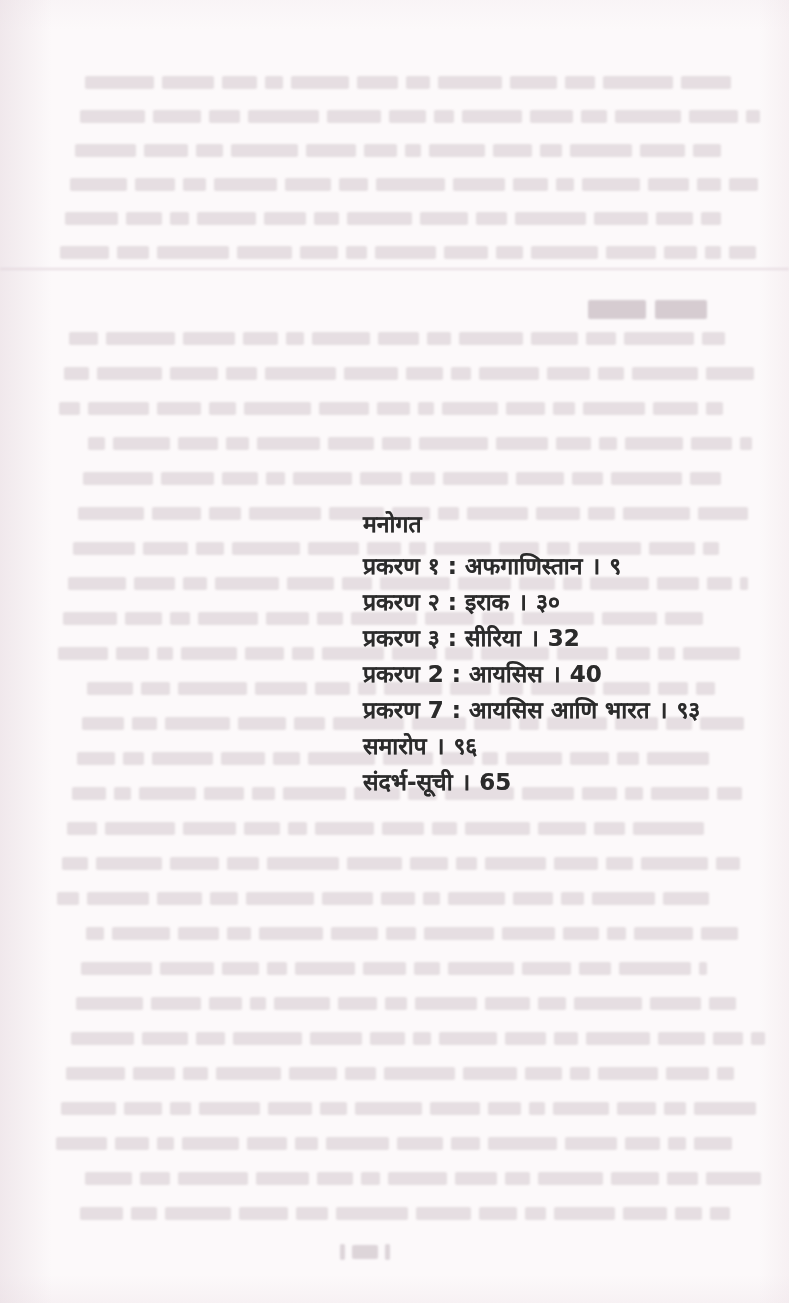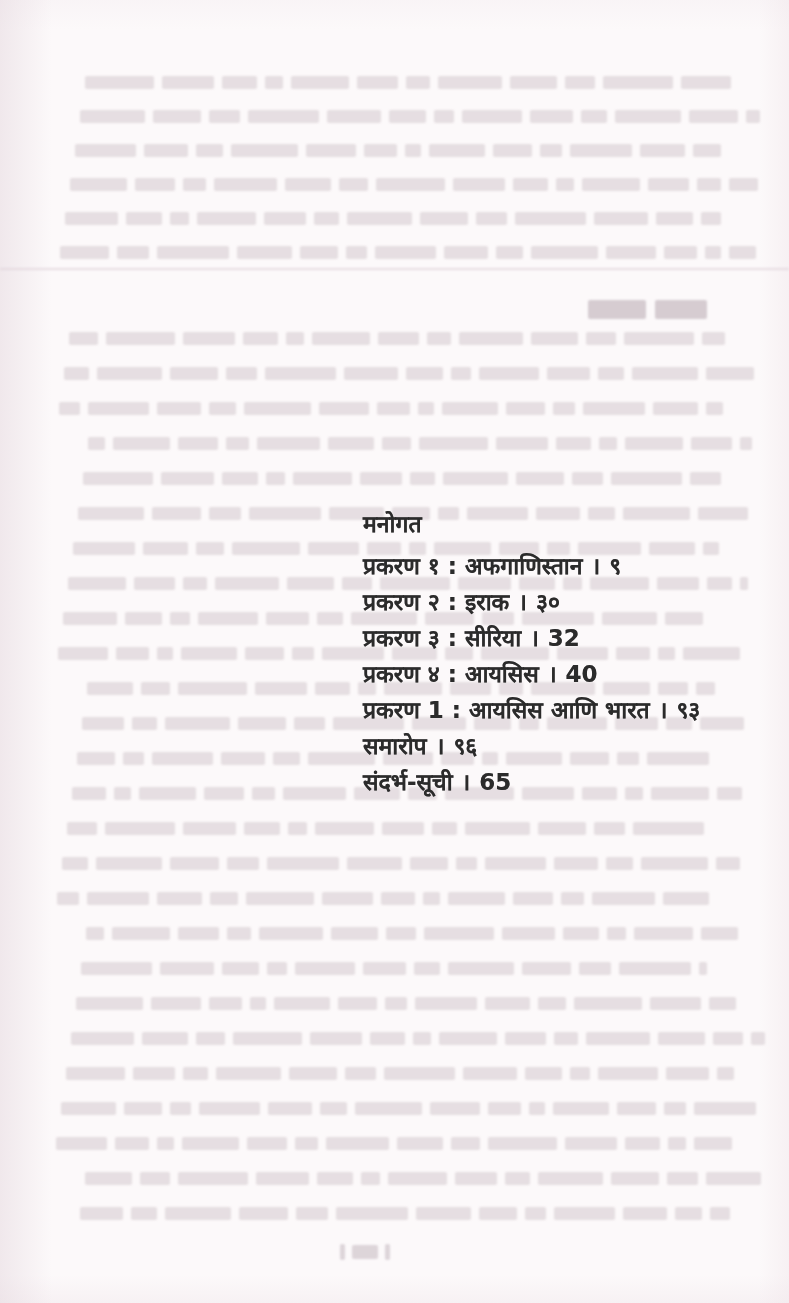--- a/index.html
+++ b/index.html
@@ -607,20 +607,20 @@
         <span class="ghost-chunk" style="width: 5px; height: 16px;"></span>
       </div>
     </div>
 
   <div class="toc">
     <ul class="toc-list">
         <li class="toc-item first"><span>मनोगत</span></li>
         <li class="toc-item"><span>प्रकरण १ : अफगाणिस्तान</span><span class="toc-sep">।</span><span>९</span></li>
         <li class="toc-item"><span>प्रकरण २ : इराक</span><span class="toc-sep">।</span><span>३०</span></li>
         <li class="toc-item"><span>प्रकरण ३ : सीरिया</span><span class="toc-sep">।</span><span>32</span></li>
-        <li class="toc-item"><span>प्रकरण ४ : आयसिस</span><span class="toc-sep">।</span><span>40</span></li>
-        <li class="toc-item"><span>प्रकरण 1 : आयसिस आणि भारत</span><span class="toc-sep">।</span><span>९३</span></li>
+        <li class="toc-item"><span>प्रकरण 2 : आयसिस</span><span class="toc-sep">।</span><span>40</span></li>
+        <li class="toc-item"><span>प्रकरण 7 : आयसिस आणि भारत</span><span class="toc-sep">।</span><span>९३</span></li>
         <li class="toc-item"><span>समारोप</span><span class="toc-sep">।</span><span>९६</span></li>
         <li class="toc-item"><span>संदर्भ-सूची</span><span class="toc-sep">।</span><span>65</span></li>
       </ul>
   </div>
 
 </div>
 
 </body></html>

